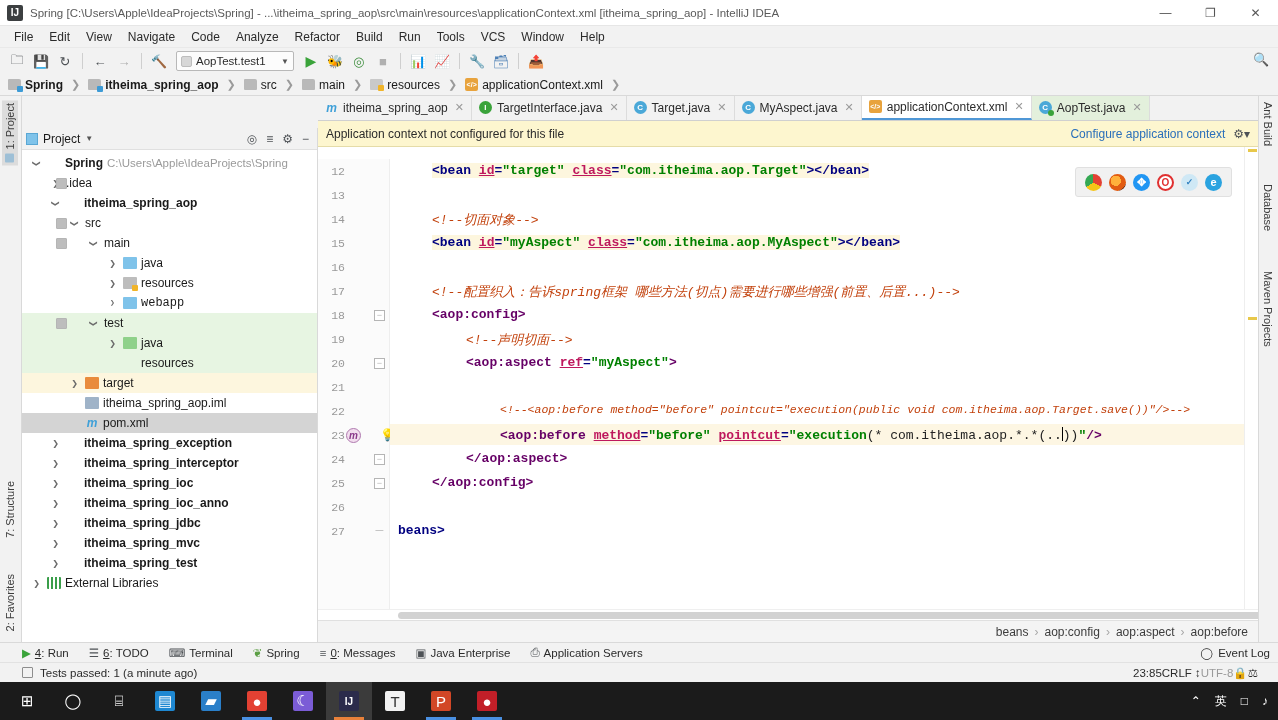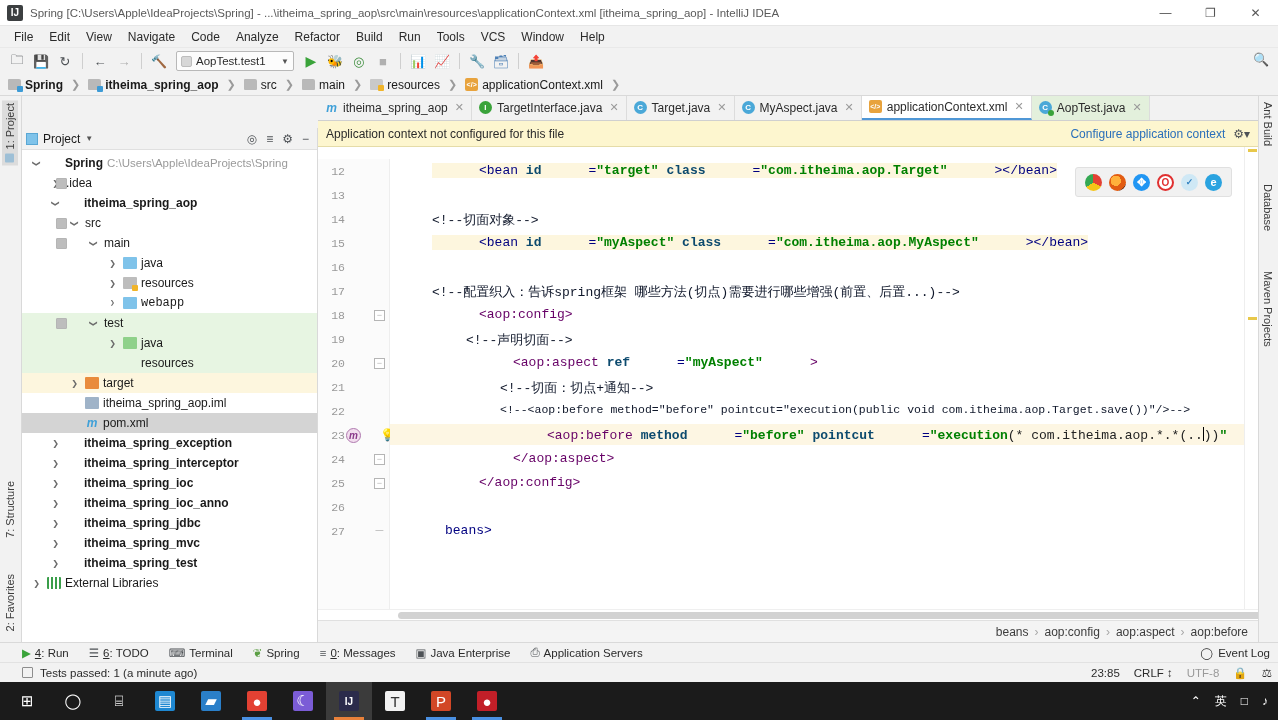--- a/index.html
+++ b/index.html
@@ -124,24 +124,24 @@
   .code-area { flex:1; display:flex; position:relative; overflow:hidden; }
   .gutter { width:72px; background:#fbfbfb; border-right:1px solid #eee; position:relative; flex:none;}
   .gline { position:absolute; right:44px; font-size:11.5px; color:#999; font-family:"Liberation Mono", monospace; text-align:right; width:30px;}
   .fold { position:absolute; left:56px; width:11px; height:11px; border:1px solid #b5b5b5; background:#fff;
           font-size:9px; line-height:9px; text-align:center; color:#666;}
   .fold.plain { border:none; background:transparent; color:#b5b5b5; font-size:11px; }
   .codecanvas { flex:1; position:relative; background:#fff; overflow:hidden;
                 font-family:"Liberation Mono", monospace; font-size:13px; }
   .cl { position:absolute; white-space:pre; left:0; }
   .hl-line { position:absolute; left:0; right:0; height:21px; background:#fdf6e3; }
-  .tok-tag { color:#000080; font-weight:normal;margin-left:47px; }
-  .tok-attr { color:#0c4a6e; font-weight:bold; }
+  .tok-tag { color:#000080; font-weight:bold; }
+  .tok-attr { color:#be185d; font-weight:bold;text-decoration:underline; }
   .tok-val { color:#008000; font-weight:bold; }
-  .tok-cmt { color:#0f172a; }
+  .tok-cmt { color:#c2410c; font-style:italic; }
   .caret { display:inline-block; width:1px; height:14px; background:#000; vertical-align:-2px; }
   .browsers { position:absolute; right:26px; top:20px; height:30px; background:#f1f1f1;
               border:1px solid #e0e0e0; border-radius:3px; display:flex; align-items:center; gap:7px; padding:0 9px;}
   .br { width:17px;height:17px;border-radius:50%; display:flex;align-items:center;justify-content:center;
         font-size:11px;font-weight:bold;color:#fff;}
   .marker-bar { width:14px; background:#fff; border-left:1px solid #eee; position:relative; flex:none;}
   .mk { position:absolute; right:1px; width:9px; height:3px; }
 
   .hscroll { height:11px; background:#fff; border-top:1px solid #efefef; position:relative;}
   .hthumb { position:absolute; left:80px; top:2px; height:7px; width:1065px; background:#d2d2d2; border-radius:4px;}
@@ -151,21 +151,21 @@
 
   
   .bottombars { position:absolute; left:0; right:0; bottom:38px; height:40px; }
   .toolwin { height:20px; background:#f2f2f2; border-top:1px solid #d9d9d9; display:flex;
              align-items:center; padding-left:22px; gap:20px; font-size:11.5px; color:#2b2b2b;}
   .twi { display:flex; align-items:center; gap:4px; cursor:default;}
   .twi u { text-decoration:underline; }
   .tw-right { margin-left:auto; display:flex; align-items:center; gap:5px; padding-right:8px; }
   .statusbar { height:20px; background:#f2f2f2; border-top:1px solid #e2e2e2; display:flex; align-items:center;
                padding-left:22px; gap:7px; font-size:11.5px; color:#2b2b2b;}
-  .sb-right { margin-left:auto; display:flex; align-items:center; gap:14px; padding-right:6px; color:#2b2b2b;}
+  .sb-right { margin-left:auto; display:flex; align-items:center; padding-right:20px; color:#2b2b2b;}
   .sb-dim { color:#9a9a9a; }
   .sq-ico { width:11px;height:11px;border:1px solid #8d8d8d;border-radius:1px;display:inline-block;}
 
   
   .taskbar { position:absolute; left:0; right:0; bottom:0; height:38px; background:#1b1b1b; display:flex;
              align-items:center; padding-left:4px; }
   .tb-item { width:46px;height:38px;display:flex;align-items:center;justify-content:center;position:relative;}
   .tb-item.act { background:#3b3b3b; }
   .tb-item .underline { position:absolute; bottom:0; left:8px; right:8px; height:3px; }
   .tb-glyph { width:20px;height:20px;display:flex;align-items:center;justify-content:center;
@@ -480,21 +480,20 @@
             <div class="cl" style="top: -8px; padding-left: 42px; opacity: 0.5;"><span class="tok-cmt">&lt;!--目标对象--&gt;</span></div>
             <div class="cl" style="top: 16px; padding-left: 42px;"><span style="background:#fdf6de"><span class="tok-tag">&lt;bean</span> <span class="tok-attr">id</span><span class="tok-tag">=</span><span class="tok-val">"target"</span> <span class="tok-attr">class</span><span class="tok-tag">=</span><span class="tok-val">"com.itheima.aop.Target"</span><span class="tok-tag">&gt;&lt;/bean&gt;</span></span></div>
             <div class="cl" style="top: 40px; padding-left: 8px;"></div>
             <div class="cl" style="top: 64px; padding-left: 42px;"><span class="tok-cmt">&lt;!--切面对象--&gt;</span></div>
             <div class="cl" style="top: 88px; padding-left: 42px;"><span style="background:#fdf6de"><span class="tok-tag">&lt;bean</span> <span class="tok-attr">id</span><span class="tok-tag">=</span><span class="tok-val">"myAspect"</span> <span class="tok-attr">class</span><span class="tok-tag">=</span><span class="tok-val">"com.itheima.aop.MyAspect"</span><span class="tok-tag">&gt;&lt;/bean&gt;</span></span></div>
             <div class="cl" style="top: 112px; padding-left: 8px;"></div>
             <div class="cl" style="top: 136px; padding-left: 42px;"><span class="tok-cmt">&lt;!--配置织入：告诉spring框架 哪些方法(切点)需要进行哪些增强(前置、后置...)--&gt;</span></div>
             <div class="cl" style="top: 160px; padding-left: 42px;"><span class="tok-tag" style="color:#660066">&lt;aop:config&gt;</span></div>
             <div class="cl" style="top: 184px; padding-left: 76px;"><span class="tok-cmt">&lt;!--声明切面--&gt;</span></div>
             <div class="cl" style="top: 208px; padding-left: 76px;"><span class="tok-tag" style="color:#660066">&lt;aop:aspect</span> <span class="tok-attr">ref</span><span class="tok-tag">=</span><span class="tok-val">"myAspect"</span><span class="tok-tag" style="color:#660066">&gt;</span></div>
-            <div class="cl" style="top: 232px; padding-left: 110px;"><span class="tok-cmt">&lt;!--切面：切点+通知--&gt;</span></div>
             <div class="cl" style="top: 256px; padding-left: 110px; font-size: 11.5px;"><span class="tok-cmt">&lt;!--&lt;aop:before method="before" pointcut="execution(public void com.itheima.aop.Target.save())"/&gt;--&gt;</span></div>
             <div class="hl-line" style="top: 277px;"></div>
             <div class="cl" style="top: 280px; padding-left: 110px;"><span class="tok-tag" style="color:#660066">&lt;aop:before</span> <span class="tok-attr">method</span><span class="tok-tag">=</span><span class="tok-val">"before"</span> <span class="tok-attr">pointcut</span><span class="tok-tag">=</span><span class="tok-val">"execution</span><span style="color:#222">(* com.itheima.aop.*.*(..<span class="caret"></span>))</span><span class="tok-val">"</span><span class="tok-tag" style="color:#660066">/&gt;</span></div>
             <div class="cl" style="top: 304px; padding-left: 76px;"><span class="tok-tag" style="color:#660066">&lt;/aop:aspect&gt;</span></div>
             <div class="cl" style="top: 328px; padding-left: 42px;"><span class="tok-tag" style="color:#660066">&lt;/aop:config&gt;</span></div>
             <div class="cl" style="top: 352px; padding-left: 8px;"></div>
             <div class="cl" style="top: 376px; padding-left: 8px;"><span class="tok-tag">beans&gt;</span></div>
           </div>
         <div class="marker-bar">
           <div class="mk" style="top:2px;background:#e8c84a;"></div>

